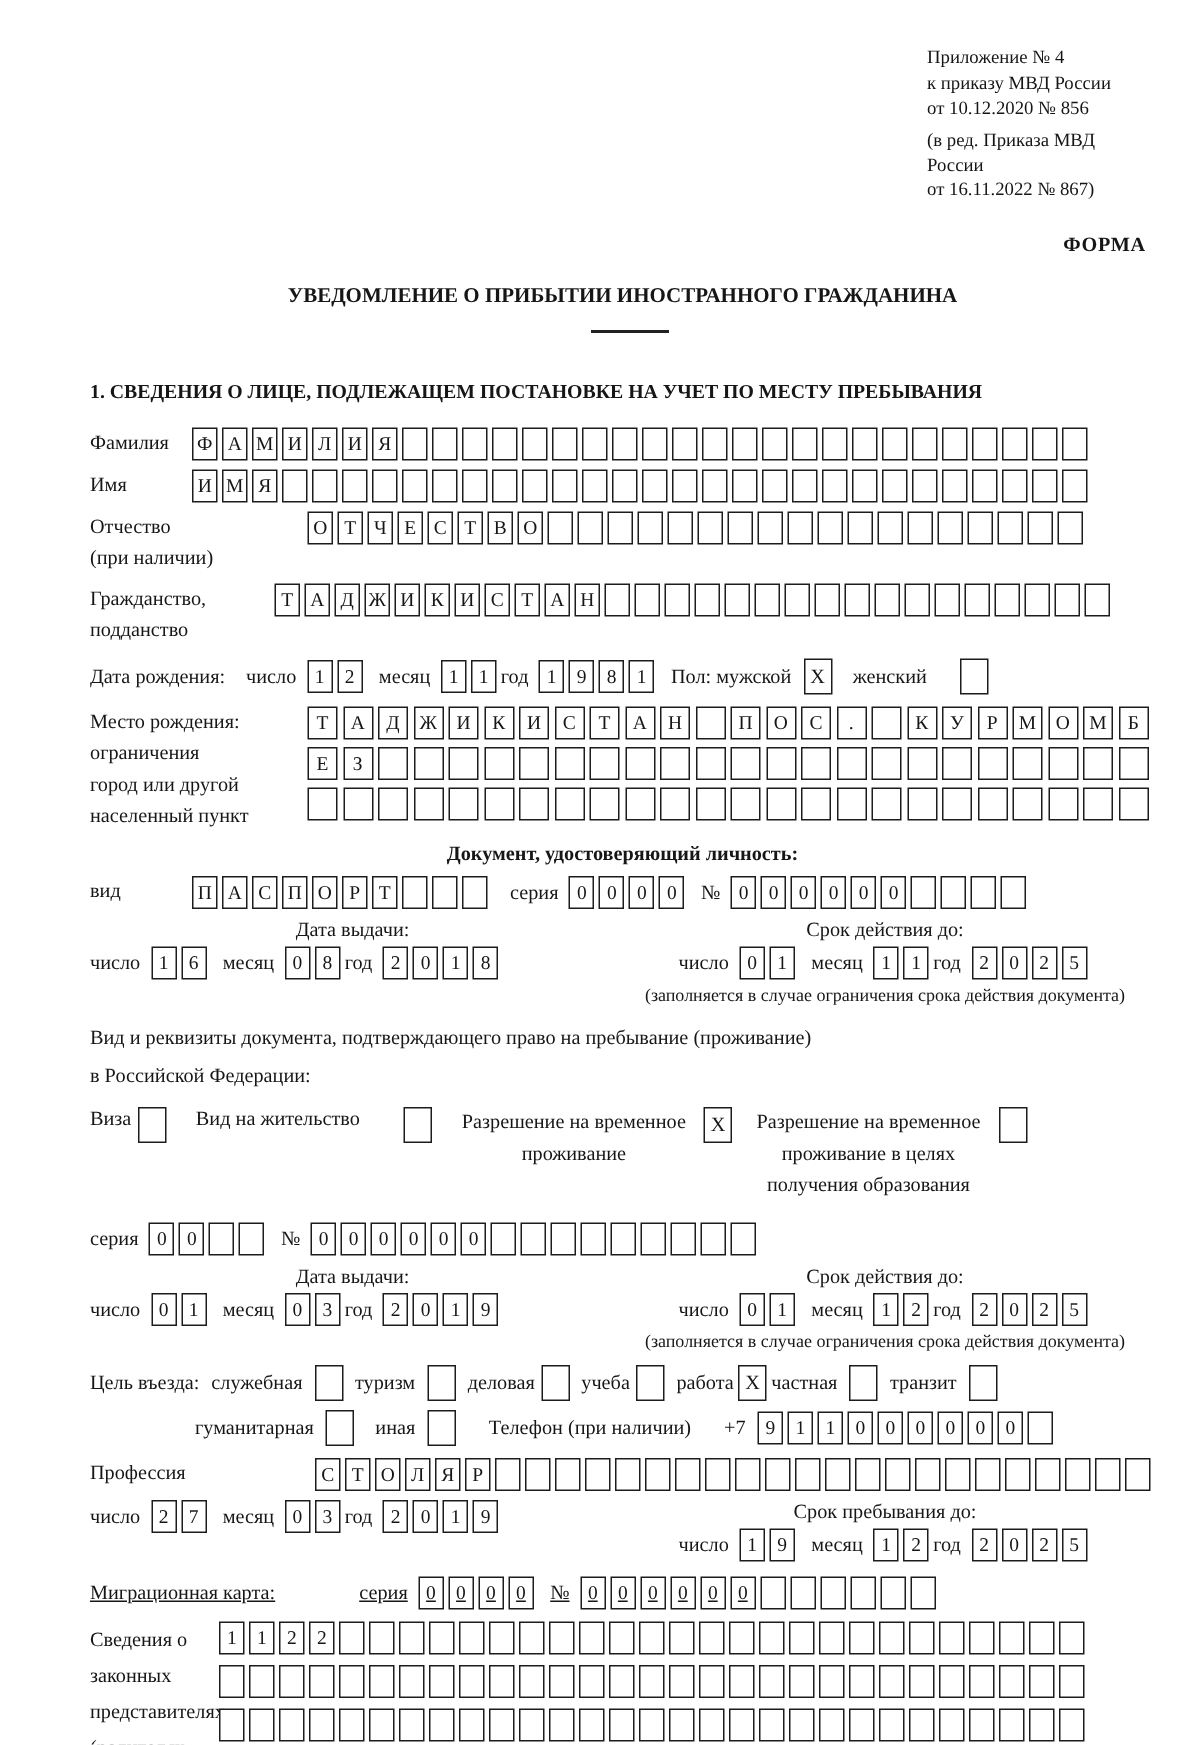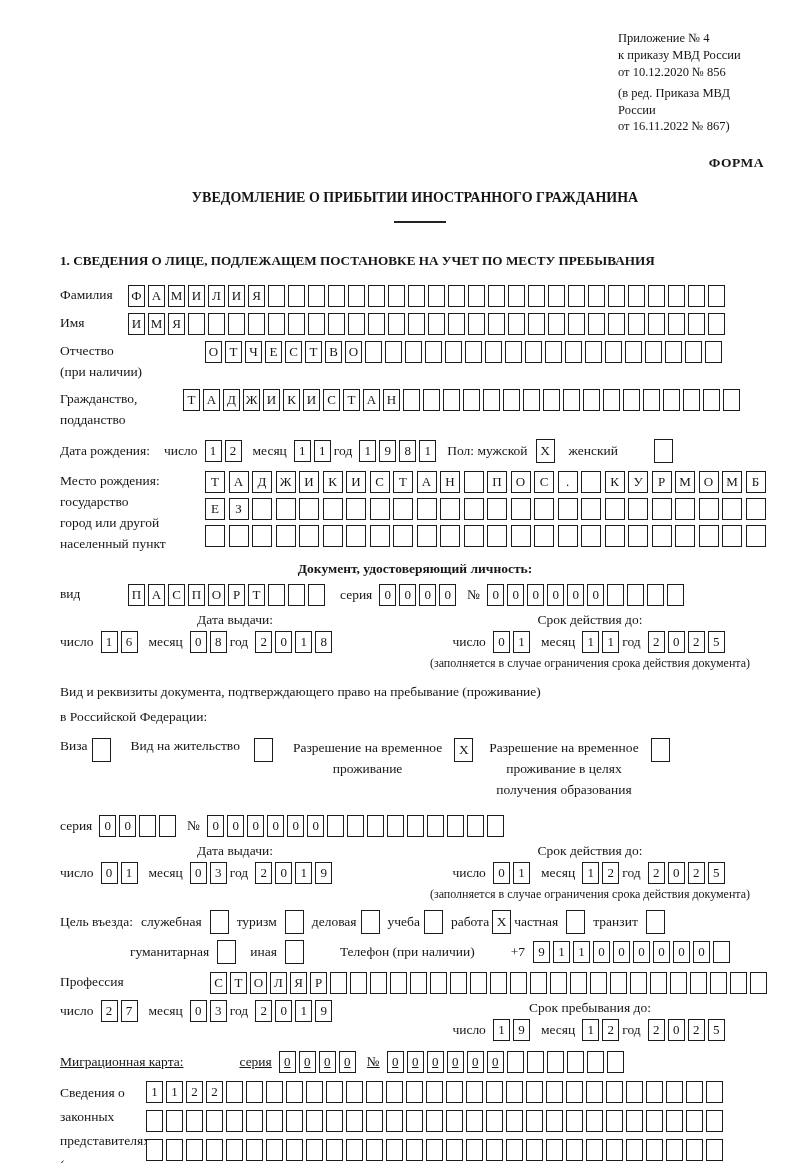--- a/index.html
+++ b/index.html
@@ -26,21 +26,21 @@
     display:inline-flex; align-items:center; justify-content:center;
     width:17px; height:22px; border:1.8px solid #1c1c1c; margin-right:3px;
     font-size:13px; flex:none; background:#fff;
   }
   .cells.wide .cell { width:20px; margin-right:3.5px; }
   .cbox {
     display:inline-flex; align-items:center; justify-content:center;
     width:19px; height:24px; border:1.8px solid #1c1c1c;
     font-size:13.5px; flex:none; background:#fff;
   }
-  .gap-s { margin-left:8px; } .gap-m { margin-left:14px; } .gap-l { margin-left:36px; }
+  .gap-s { margin-left:8px; } .gap-m { margin-left:14px; } .gap-l { margin-left:22px; }
   .dword { margin-right:7px; }
   .datepair { display:flex; margin-top:10px; }
   .dp-col { }
   .dp-left { width:350px; }
   .dp-right { flex:1; }
   .dp-h { text-align:center; margin-bottom:3px; }
   .dp-row { display:flex; align-items:center; }
   .note { font-size:12px; text-align:center; margin-top:3px; }
   .para { line-height:1.9; }
   .opts { display:flex; align-items:flex-start; margin-top:8px; }
@@ -235,21 +235,21 @@
     </span>
   <span class="gap-s">Пол: мужской</span>
   <span class="cbox gap-s">X</span>
   <span class="gap-m">женский</span>
   <span class="cbox gap-l"></span>
 </div>
 
 <div class="row mt8">
   <div class="flabel w145">
     <div>Место рождения:</div>
-    <div>государство</div>
+    <div>ограничения</div>
     <div>город или другой</div>
     <div>населенный пункт</div>
   </div>
   <div class="place-rows">
     <div class="cells wide">
         <span class="cell">Т</span>
         <span class="cell">А</span>
         <span class="cell">Д</span>
         <span class="cell">Ж</span>
         <span class="cell">И</span>
@@ -415,21 +415,21 @@
 </div>
 
 <div class="para mt8">Вид и реквизиты документа, подтверждающего право на пребывание (проживание)</div>
 <div class="para">в Российской Федерации:</div>
 
 <div class="opts">
   <div class="opt">
     <span>Виза</span>
     <span class="cbox" style="margin-left:4px;"></span>
   </div>
-  <div class="opt" style="margin-left:20px;">
+  <div class="opt" style="margin-left:20px;gap:15px;">
     <span>Вид на жительство</span>
     <span class="cbox" style="margin-left:14px;"></span>
   </div>
   <div class="opt" style="margin-left:20px;">
     <div class="opt-lines">
       <div>Разрешение на временное</div>
       <div>проживание</div>
     </div>
     <span class="cbox" style="margin-left:12px;">X</span>
   </div>

